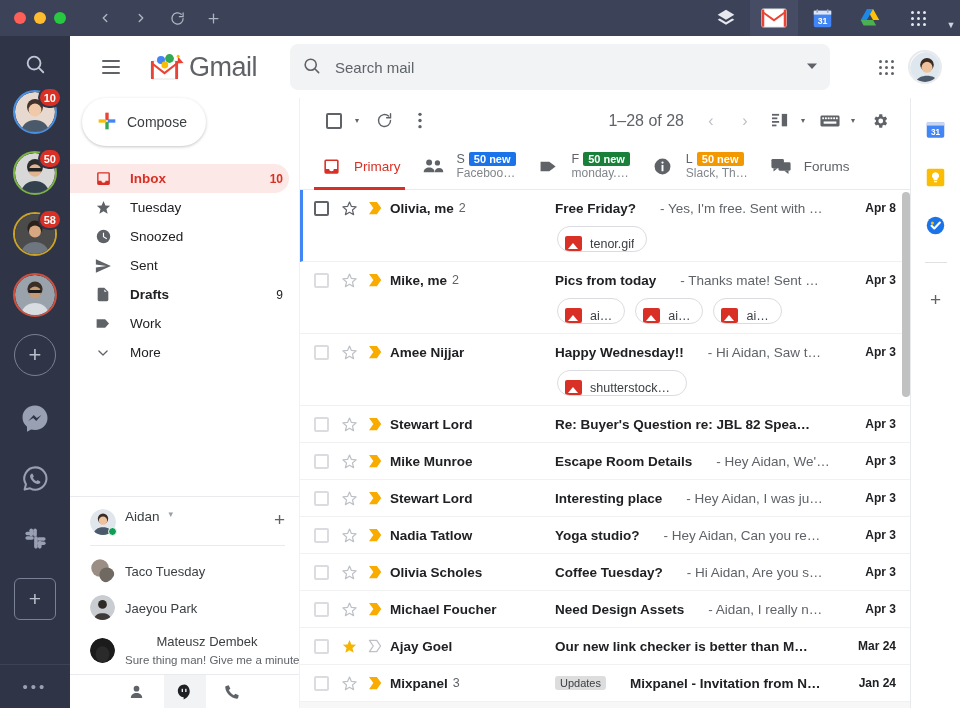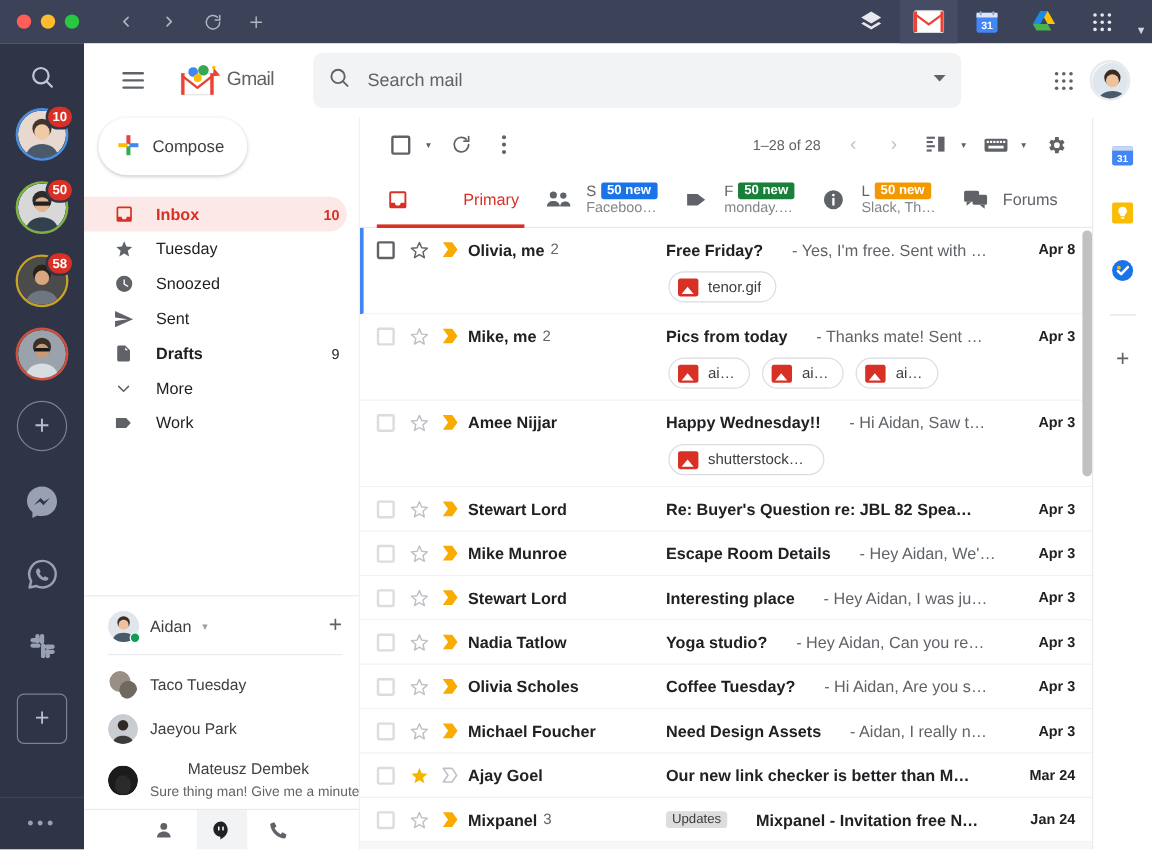--- a/index.html
+++ b/index.html
@@ -75,21 +75,21 @@
   .gheader {
     height: 62px; flex: 0 0 62px; display: flex; align-items: center;
     padding: 0 14px 0 0; background: #fff;
   }
   .hamburger {
     width: 46px; height: 46px; margin-left: 18px; display: flex; flex-direction: column;
     align-items: center; justify-content: center; gap: 4px;
   }
   .hbar { width: 18px; height: 2px; background: #5f6368; border-radius: 1px; }
   .brand { display: flex; align-items: center; margin-left: 14px; gap: 3px; }
-  .brand-word { font-size: 16px; color: #5f6368; letter-spacing: -0.5px; font-family: "Liberation Sans", sans-serif;}
+  .brand-word { font-size: 27px; color: #5f6368; letter-spacing: -0.5px; font-family: "Liberation Sans", sans-serif;}
   .searchwrap {
     flex: 1 1 auto; margin-left: 33px; margin-right: 16px; max-width: 540px;
     height: 46px; background: #f1f3f4; border-radius: 8px;
     display: flex; align-items: center; padding: 0 12px; gap: 14px;
   }
   .search-input {
     flex: 1 1 auto; border: none; background: transparent; outline: none;
     font-size: 15px; color: #5f6368; font-family: "Liberation Sans", sans-serif;
   }
   .search-input::placeholder { color: #5f6368; }
@@ -122,21 +122,21 @@
   .navitem .ni-label { flex: 1 1 auto; }
   .navitem .ni-count { font-size: 12px; color: #202124; padding-right: 6px; }
   .navitem.active { background: #fce8e6; color: #d93025; font-weight: bold; }
   .navitem.active .ni-count { color: #d93025; font-weight: bold; }
   .navitem.bold .ni-label { font-weight: bold; }
 
   .hangouts {
     margin-top: auto; border-top: 1px solid #e8eaed; display: flex; flex-direction: column;
     min-height: 0;
   }
-  .hg-head { display: flex; align-items: center; gap: 9px; padding: 12px 14px 10px 20px; }
+  .hg-head { display: flex; align-items: flex-start; gap: 9px; padding: 12px 14px 10px 20px; }
   .hg-av { width: 26px; height: 26px; border-radius: 50%; position: relative; overflow: visible; }
   .hg-av .pic { width: 26px; height: 26px; border-radius: 50%; overflow: hidden; display:block;}
   .hg-online { position: absolute; right: -1px; bottom: -1px; width: 9px; height: 9px; border-radius: 50%; background: #0f9d58; border: 1.5px solid #fff; }
   .hg-name { font-size: 13.5px; color: #3c4043; }
   .hg-caret { color: #9aa0a6; font-size: 9px; }
   .hg-plus { margin-left: auto; color: #5f6368; font-size: 19px; font-weight: 300; }
   .hg-divider { height: 1px; background: #e8eaed; margin: 0 14px 0 20px; }
   .hg-list { padding: 6px 0 0 0; overflow: hidden; }
   .hg-row { display: flex; align-items: center; gap: 10px; padding: 6px 10px 6px 20px; }
   .hg-rowav { width: 25px; height: 25px; border-radius: 50%; overflow: hidden; flex: 0 0 25px; }
@@ -145,29 +145,29 @@
   .hg-rowsnippet { font-size: 11.5px; color: #5f6368; white-space: nowrap; overflow: hidden; text-overflow: ellipsis; }
   .hg-foot { height: 34px; border-top: 1px solid #e8eaed; display: flex; align-items: center; justify-content: center; gap: 6px; }
   .hg-tab { width: 42px; height: 34px; display:flex; align-items:center; justify-content:center; color:#5f6368;}
   .hg-tab.sel { background: #f1f3f4; }
 
   
   .listcol { flex: 1 1 auto; display: flex; flex-direction: column; min-width: 0; position: relative; }
   .ltoolbar { height: 45px; flex: 0 0 45px; display: flex; align-items: center; padding: 0 14px 0 18px; gap: 4px; }
   .tbicon { width: 32px; height: 32px; display: flex; align-items: center; justify-content: center; color: #5f6368; }
   .caret-sm { color: #5f6368; font-size: 8px; margin-left: -4px; width: 14px; display:flex; align-items:center; justify-content:center;}
-  .pageinfo { margin-left: auto; font-size: 12px; color: #5f6368; padding-right: 8px; }
+  .pageinfo { margin-left: auto; font-size: 16px; color: #5f6368; padding-right: 8px; }
   .chev { width: 30px; height: 32px; display: flex; align-items: center; justify-content: center; color: #bdc1c6; font-size: 16px; }
 
   .tabs { height: 47px; flex: 0 0 47px; display: flex; align-items: stretch; border-bottom: 1px solid #e8eaed; padding-left: 8px; }
   .tab { display: flex; align-items: center; gap: 12px; padding: 0 10px 0 12px; position: relative; min-width: 0; }
   .tab-icon { width: 22px; display: flex; align-items: center; justify-content: center; flex: 0 0 22px; }
   .tab-txt { display: flex; flex-direction: column; justify-content: center; min-width: 0; }
   .tab-label { font-size: 13.5px; color: #5f6368; white-space: nowrap; }
-  .tab.active .tab-label { color: #d93025; font-weight: 500; margin-left: 32px; }
+  .tab.active .tab-label { color: #d93025; font-weight: 500; }
   .tab.active::after { content: ""; position: absolute; left: 6px; right: 6px; bottom: -1px; height: 3px; background: #d93025; }
   .tab-top { display: flex; align-items: center; gap: 4px; }
   .tab-clip { font-size: 12.5px; color: #5f6368; white-space: nowrap; overflow: hidden; max-width: 12px; }
   .newbadge { font-size: 11px; font-weight: bold; color: #fff; padding: 1px 5px; border-radius: 2px; white-space: nowrap; }
   .tab-sub { font-size: 12px; color: #80868b; white-space: nowrap; overflow: hidden; text-overflow: ellipsis; max-width: 78px; }
 
   .mlist { flex: 1 1 auto; overflow: hidden; position: relative; }
   .mrow {
     display: flex; align-items: flex-start; border-bottom: 1px solid #f1f1f1;
     padding: 0 14px 0 0; position: relative; min-height: 36px; background: #fff;
@@ -187,21 +187,21 @@
   }
   .sender.unbold { font-weight: normal; color: #5f6368; }
   .sender .cnt { font-weight: normal; color: #5f6368; font-size: 12.5px; }
   .midcol { flex: 1 1 auto; min-width: 0; padding-top: 0; }
   .subjline { height: 36px; display: flex; align-items: center; gap: 24px; overflow: hidden; white-space: nowrap; font-size: 13.5px; }
   .subj { font-weight: bold; color: #202124; }
   .snip { color: #5f6368; overflow: hidden; text-overflow: ellipsis; }
   .ptag { background: #ddd; color: #3c4043; font-size: 11px; padding: 1px 5px; border-radius: 3px; font-weight: normal; }
   .attachrow { display: flex; gap: 10px; padding: 0 0 9px 2px; }
   .chip {
-    display: flex; align-items: center; gap: 8px; border: 1px solid #dadce0;
+    display: flex; align-items: flex-end; gap: 8px; border: 1px solid #dadce0;
     border-radius: 14px; height: 26px; padding: 0 12px 0 7px; font-size: 12.5px; color: #3c4043;
     max-width: 108px; overflow: hidden;
   }
   .chip .cn { overflow: hidden; text-overflow: ellipsis; white-space: nowrap; }
   .chip-ic { width: 17px; height: 15px; background: #d93025; border-radius: 2px; flex: 0 0 17px; position: relative; overflow: hidden; }
   .chip-ic::after { content: ""; position: absolute; left: 3px; bottom: 2px; width: 0; height: 0;
     border-left: 5px solid transparent; border-right: 5px solid transparent; border-bottom: 6px solid #fff; }
   .mdate { width: 56px; flex: 0 0 56px; text-align: right; font-size: 12px; color: #202124; font-weight: bold; height: 36px; display: flex; align-items: center; justify-content: flex-end; }
   .mdate.unbold { font-weight: normal; color: #5f6368; }
 
@@ -507,34 +507,34 @@
               <span class="ni-icon">
                 <svg width="16" height="17" viewBox="0 0 24 24" fill="#5f6368">
                     <path d="M14 2H6a2 2 0 0 0-2 2v16a2 2 0 0 0 2 2h12a2 2 0 0 0 2-2V8zm0 2.5L17.5 8H14z"></path>
                   </svg>
               </span>
               <span class="ni-label">Drafts</span>
               <span class="ni-count">9</span>
             </div>
             <div class="navitem">
               <span class="ni-icon">
+                <svg width="18" height="17" viewBox="0 0 24 24" fill="#5f6368">
+                    <path d="M3 6h12l5.5 6L15 18H3z"></path>
+                  </svg>
+              </span>
+              <span class="ni-label">Work</span>
+              <span class="ni-count"></span>
+            </div>
+            <div class="navitem">
+              <span class="ni-icon">
                 <svg width="14" height="14" viewBox="0 0 24 24" fill="none" stroke="#5f6368" stroke-width="2.2" stroke-linecap="round" stroke-linejoin="round">
                     <polyline points="5 8.5 12 15.5 19 8.5"></polyline>
                   </svg>
               </span>
               <span class="ni-label">More</span>
-              <span class="ni-count"></span>
-            </div>
-            <div class="navitem">
-              <span class="ni-icon">
-                <svg width="18" height="17" viewBox="0 0 24 24" fill="#5f6368">
-                    <path d="M3 6h12l5.5 6L15 18H3z"></path>
-                  </svg>
-              </span>
-              <span class="ni-label">Work</span>
               <span class="ni-count"></span>
             </div>
           </div>
 
           <div class="hangouts">
             <div class="hg-head">
               <span class="hg-av">
                 <span class="pic">
                   <svg width="26" height="26" viewBox="0 0 40 40">
                       <circle cx="20" cy="20" r="20" fill="#e0e6ec"></circle>
@@ -1055,21 +1055,21 @@
                     <path d="M1 1h9l5 7-5 7H1l5-7z"></path>
                   </svg>
               </span>
               <span class="sender">
                 <span>Mixpanel</span>
                   <span class="cnt">3</span>
               </span>
               <span class="midcol">
                 <span class="subjline">
                   <span class="ptag">Updates</span>
-                  <span class="subj">Mixpanel - Invitation free N…</span>
+                  <span class="subj">Mixpanel - Invitation from N…</span>
                   <span class="snip"></span>
                 </span>
               </span>
               <span class="mdate">Jan 24</span>
             </div>
 
             <div class="mrow read">
               <span class="pad-left"></span>
               <span class="cellbox"></span>
               <span class="star">

